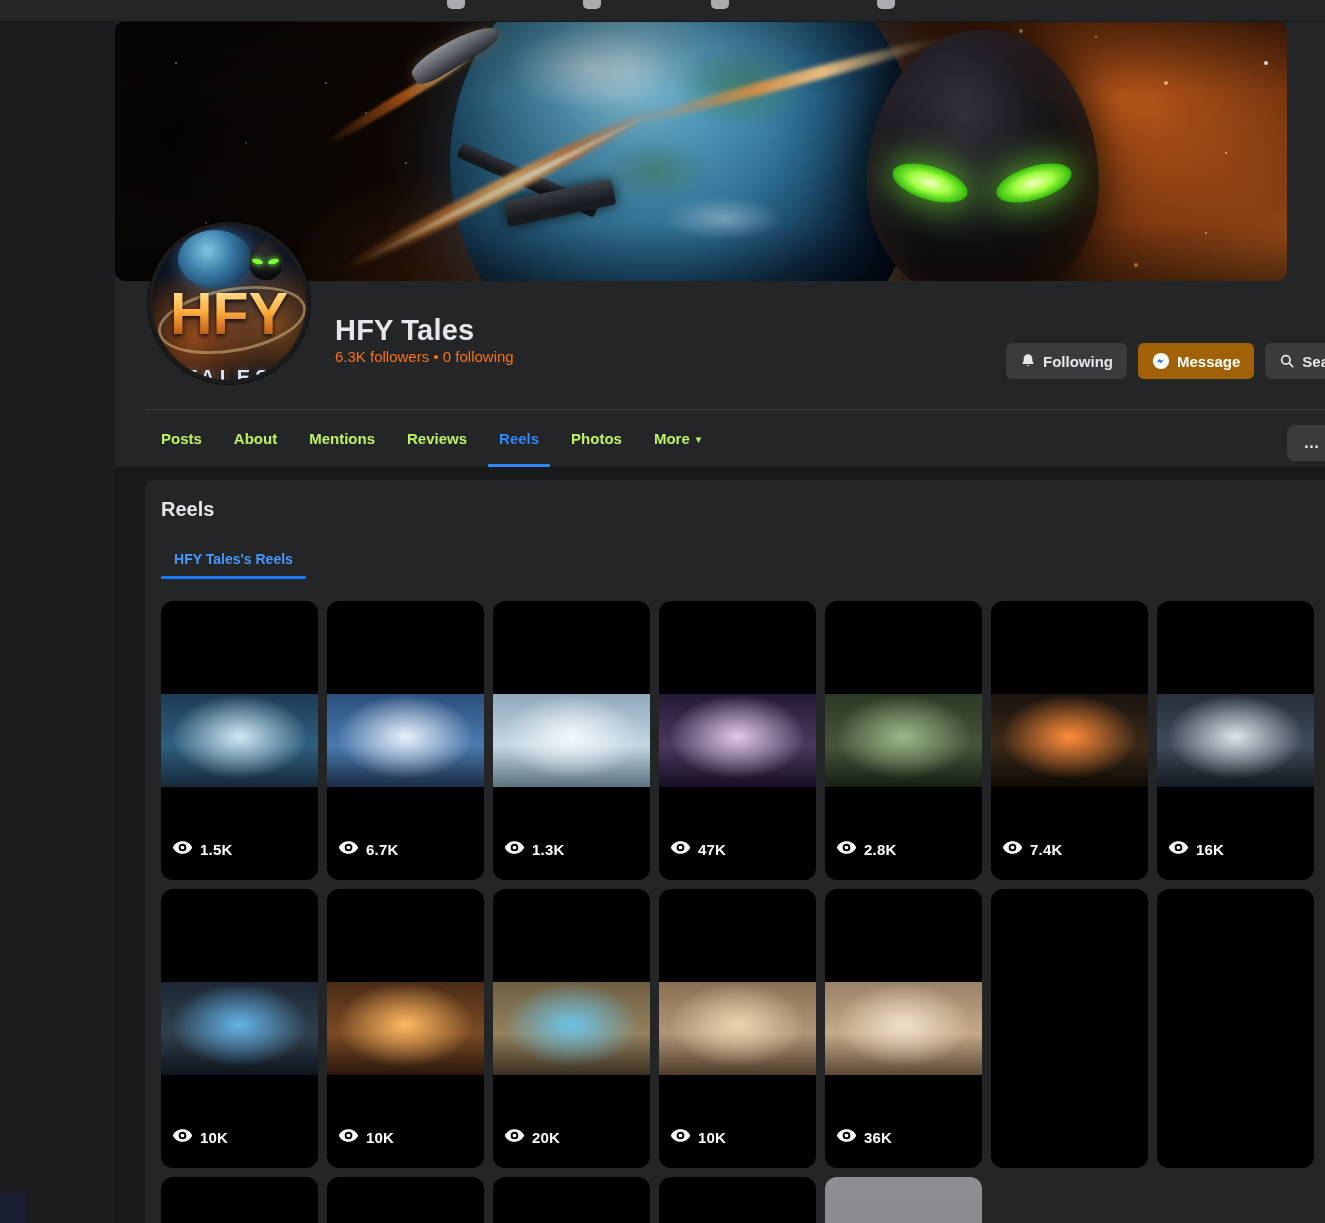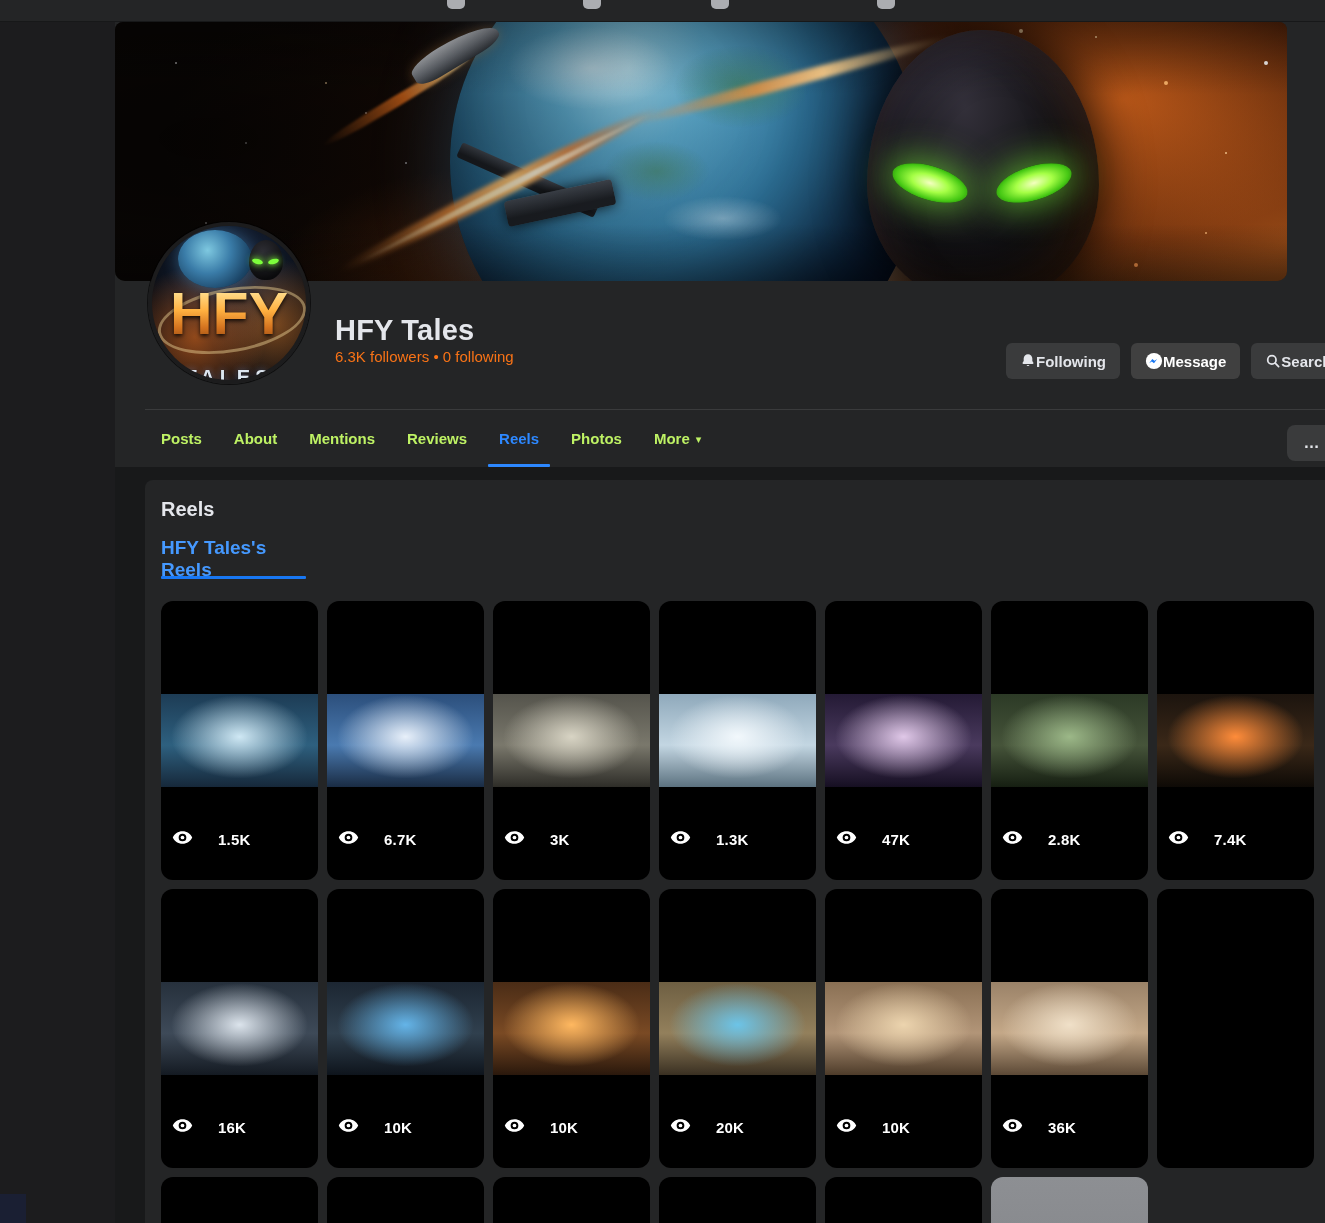--- a/index.html
+++ b/index.html
@@ -121,48 +121,48 @@
   .av-tales { position: absolute; left: 0; top: 104px; width: 100%; text-align: center;
     font-size: 20px; font-weight: 800; letter-spacing: 5px; color: #dde6f0;
     text-shadow: 0 1px 2px #000, 0 0 7px rgba(140,180,255,.45);
     margin-top: 36px;
   }
 
   
   .page-name { position: absolute; left: 220px; top: 292px; font-size: 29px; font-weight: 700; color: #e4e6eb; letter-spacing: .2px; }
   .page-stats { position: absolute; left: 220px; top: 326px; font-size: 15px; font-weight: 400; color: #f97316; }
   .actions { position: absolute; left: 891px; top: 321px; display: flex; gap: 11px; }
-  .btn { display: flex; align-items: center; height: 36px; padding: 0 14px; border: none;
+  .btn { display: flex; align-items: center; gap: 7px; height: 36px; padding: 0 14px; border: none;
     border-radius: 6px; font-family: inherit; font-size: 15px; font-weight: 600; color: #e4e6eb; cursor: pointer; white-space: nowrap; }
   .btn.secondary { background: #3a3b3c; }
-  .btn.primary { background: #404040; color: #fff; }
+  .btn.primary { background: #a16207; color: #fff; }
   .btn-icon { display: inline-flex; align-items: center; }
 
   
   .divider { position: absolute; left: 30px; top: 387px; width: 1180px; height: 1px; background: #3a3b3c; }
   .tabs { position: absolute; left: 30px; top: 388px; height: 57px; display: flex; align-items: stretch; }
   .tab { position: relative; display: flex; align-items: center; gap: 6px; padding: 0 16px;
     font-size: 15px; font-weight: 600; color: #bef264; cursor: pointer; }
   .tab .caret { font-size: 11px; margin-top: 2px; }
   .tab.active { color: #2d88ff; }
   .tab.active::after { content: ""; position: absolute; left: 5px; right: 5px; bottom: 0; height: 3px; background: #2d88ff; border-radius: 1px; }
   .more-opts { position: absolute; left: 1172px; top: 403px; width: 50px; height: 36px; background: #3a3b3c; border: none;
     border-radius: 8px; color: #e4e6eb; font-size: 16px; font-weight: 700; letter-spacing: 1px; cursor: pointer; }
 
   
   .reels-card { position: absolute; left: 145px; top: 480px; width: 1190px; height: 990px; background: #242526; border-radius: 8px; }
   .reels-title { position: absolute; left: 16px; top: 18px; font-size: 20px; font-weight: 700; color: #e4e6eb; }
   .reels-subtab { position: absolute; left: 16px; top: 59px; width: 145px; height: 40px;
     display: flex; align-items: center; justify-content: center;
-    font-size: 19px; font-weight: 600; color: #4599ff; cursor: pointer; }
+    font-size: 14px; font-weight: 600; color: #4599ff; cursor: pointer; }
   .reels-subtab::after { content: ""; position: absolute; left: 0; right: 0; bottom: 0; height: 3px; background: #1877f2; border-radius: 1px; }
   .reels-grid { position: absolute; left: 16px; top: 121px; width: 1162px; display: flex; flex-wrap: wrap; gap: 9px; }
   .reel-card { position: relative; width: 157px; height: 279px; background: #000; border-radius: 12px; overflow: hidden; cursor: pointer; }
   .reel-thumb { position: absolute; left: 0; top: 93px; width: 157px; height: 93px; }
-  .reel-views { position: absolute; left: 11px; bottom: 28px; display: flex; align-items: center; gap: 25px; }
+  .reel-views { position: absolute; left: 11px; bottom: 18px; display: flex; align-items: center; gap: 7px; }
   .reel-count { font-size: 15px; font-weight: 700; color: #ffffff; letter-spacing: .2px; }
   .reel-card.partial.light { background: linear-gradient(180deg, #8d8f93, #76787c); }
 </style>
 </head>
 <body>
 
 <div class="left-strip"></div>
 <div class="taskbar-corner"></div>
 <div class="top-bar">
   <div class="cutoff-icon" style="left:447px"></div>
@@ -287,30 +287,20 @@
     <div class="reel-thumb" style="background: radial-gradient(95px 58px at 50% 46%, rgb(232, 240, 250), rgba(0, 0, 0, 0) 72%), linear-gradient(rgb(44, 79, 124) 0%, rgb(74, 122, 176) 55%, rgb(26, 44, 68) 100%);"></div>
     <div class="reel-views">
       <span class="reel-eye"><svg viewBox="0 0 24 24" width="21" height="21">
               <path fill="#ffffff" d="M12 4.8C6.9 4.8 2.6 7.8.9 12c1.7 4.2 6 7.2 11.1 7.2s9.4-3 11.1-7.2C21.4 7.8 17.1 4.8 12 4.8zm0 11.6A4.4 4.4 0 1 1 12 7.6a4.4 4.4 0 0 1 0 8.8z"></path>
               <circle cx="12" cy="12" r="2.1" fill="#ffffff"></circle>
             </svg></span>
       <span class="reel-count">6.7K</span>
     </div>
   </div>
       <div class="reel-card">
-    <div class="reel-thumb" style="background: radial-gradient(95px 58px at 50% 46%, rgb(216, 212, 196), rgba(0, 0, 0, 0) 72%), linear-gradient(rgb(85, 84, 76) 0%, rgb(122, 120, 108) 55%, rgb(46, 45, 40) 100%);"></div>
-    <div class="reel-views">
-      <span class="reel-eye"><svg viewBox="0 0 24 24" width="21" height="21">
-              <path fill="#ffffff" d="M12 4.8C6.9 4.8 2.6 7.8.9 12c1.7 4.2 6 7.2 11.1 7.2s9.4-3 11.1-7.2C21.4 7.8 17.1 4.8 12 4.8zm0 11.6A4.4 4.4 0 1 1 12 7.6a4.4 4.4 0 0 1 0 8.8z"></path>
-              <circle cx="12" cy="12" r="2.1" fill="#ffffff"></circle>
-            </svg></span>
-      <span class="reel-count">3K</span>
-    </div>
-  </div>
-      <div class="reel-card">
     <div class="reel-thumb" style="background: radial-gradient(95px 58px at 50% 46%, rgb(242, 248, 252), rgba(0, 0, 0, 0) 72%), linear-gradient(rgb(143, 169, 187) 0%, rgb(195, 214, 226) 55%, rgb(92, 114, 128) 100%);"></div>
     <div class="reel-views">
       <span class="reel-eye"><svg viewBox="0 0 24 24" width="21" height="21">
               <path fill="#ffffff" d="M12 4.8C6.9 4.8 2.6 7.8.9 12c1.7 4.2 6 7.2 11.1 7.2s9.4-3 11.1-7.2C21.4 7.8 17.1 4.8 12 4.8zm0 11.6A4.4 4.4 0 1 1 12 7.6a4.4 4.4 0 0 1 0 8.8z"></path>
               <circle cx="12" cy="12" r="2.1" fill="#ffffff"></circle>
             </svg></span>
       <span class="reel-count">1.3K</span>
     </div>
   </div>
       <div class="reel-card">

